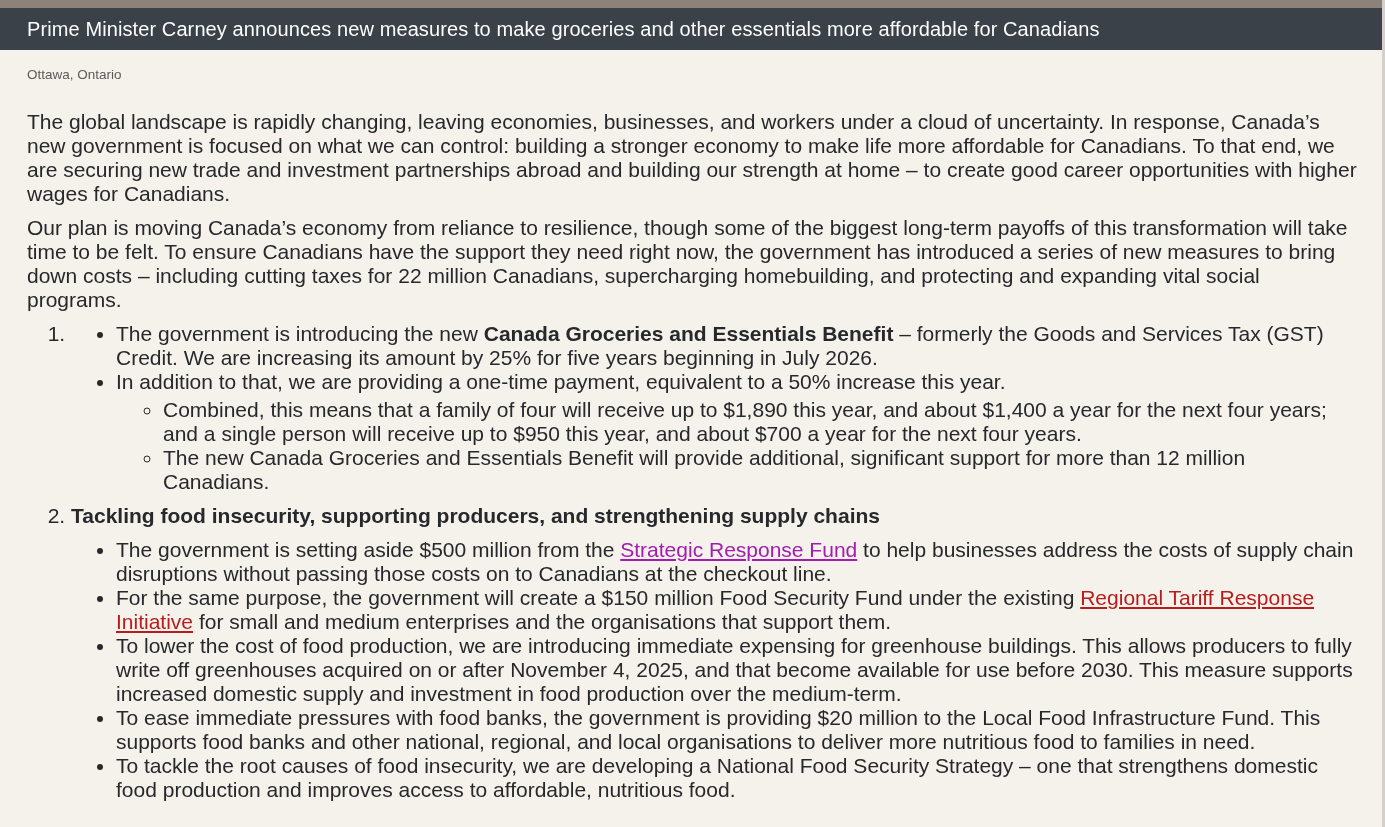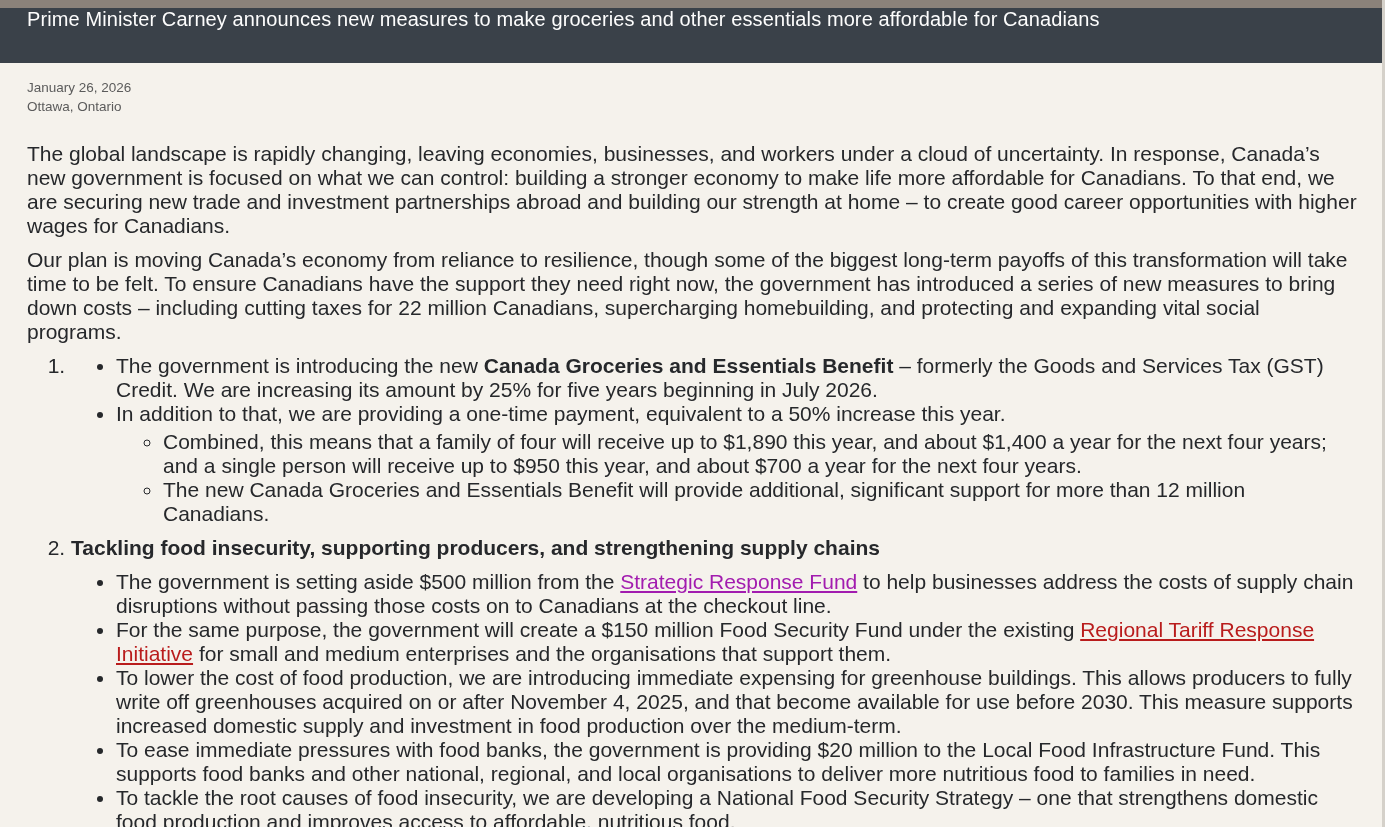--- a/index.html
+++ b/index.html
@@ -11,23 +11,23 @@
     position: relative;
     background: #f5f2ec;
     font-family: "Liberation Sans", sans-serif;
   }
   .top-strip {
     height: 8px;
     background: #8b827a;
   }
   .masthead {
     background: #3a4149;
-    height: 55px;
+    height: 42px;
     display: flex;
-    align-items: flex-start;
+    align-items: center;
     padding: 0 27px;
   }
   .masthead h1 {
     margin: 0;
     font-size: 20px;
     font-weight: 400;
     color: #fdfdfd;
     letter-spacing: 0.1px;
     white-space: nowrap;
   }
@@ -78,21 +78,20 @@
 <body>
 
 <div class="top-strip"></div>
 
 <header class="masthead">
   <h1>Prime Minister Carney announces new measures to make groceries and other essentials more affordable for Canadians</h1>
 </header>
 
 <div class="page-body">
   <div class="meta">
-    <div>January 26, 2026</div>
     <div>Ottawa, Ontario</div>
   </div>
 
   <div class="article">
     <div>
         <p><span>The global landscape is rapidly changing, leaving economies, businesses, and workers under a cloud of uncertainty. In response, Canada’s new government is focused on what we can control: building a stronger economy to make life more affordable for Canadians. To that end, we are securing new trade and investment partnerships abroad and building our strength at home – to create good career opportunities with higher wages for Canadians.</span></p>
         <p><span>Our plan is moving Canada’s economy from reliance to resilience, though some of the biggest long-term payoffs of this transformation will take time to be felt. To ensure Canadians have the support they need right now, the government has introduced a series of new measures to bring down costs – including cutting taxes for 22 million Canadians, supercharging homebuilding, and protecting and expanding vital social programs.</span></p>
       </div>
     <ol>
         <li><ul>

